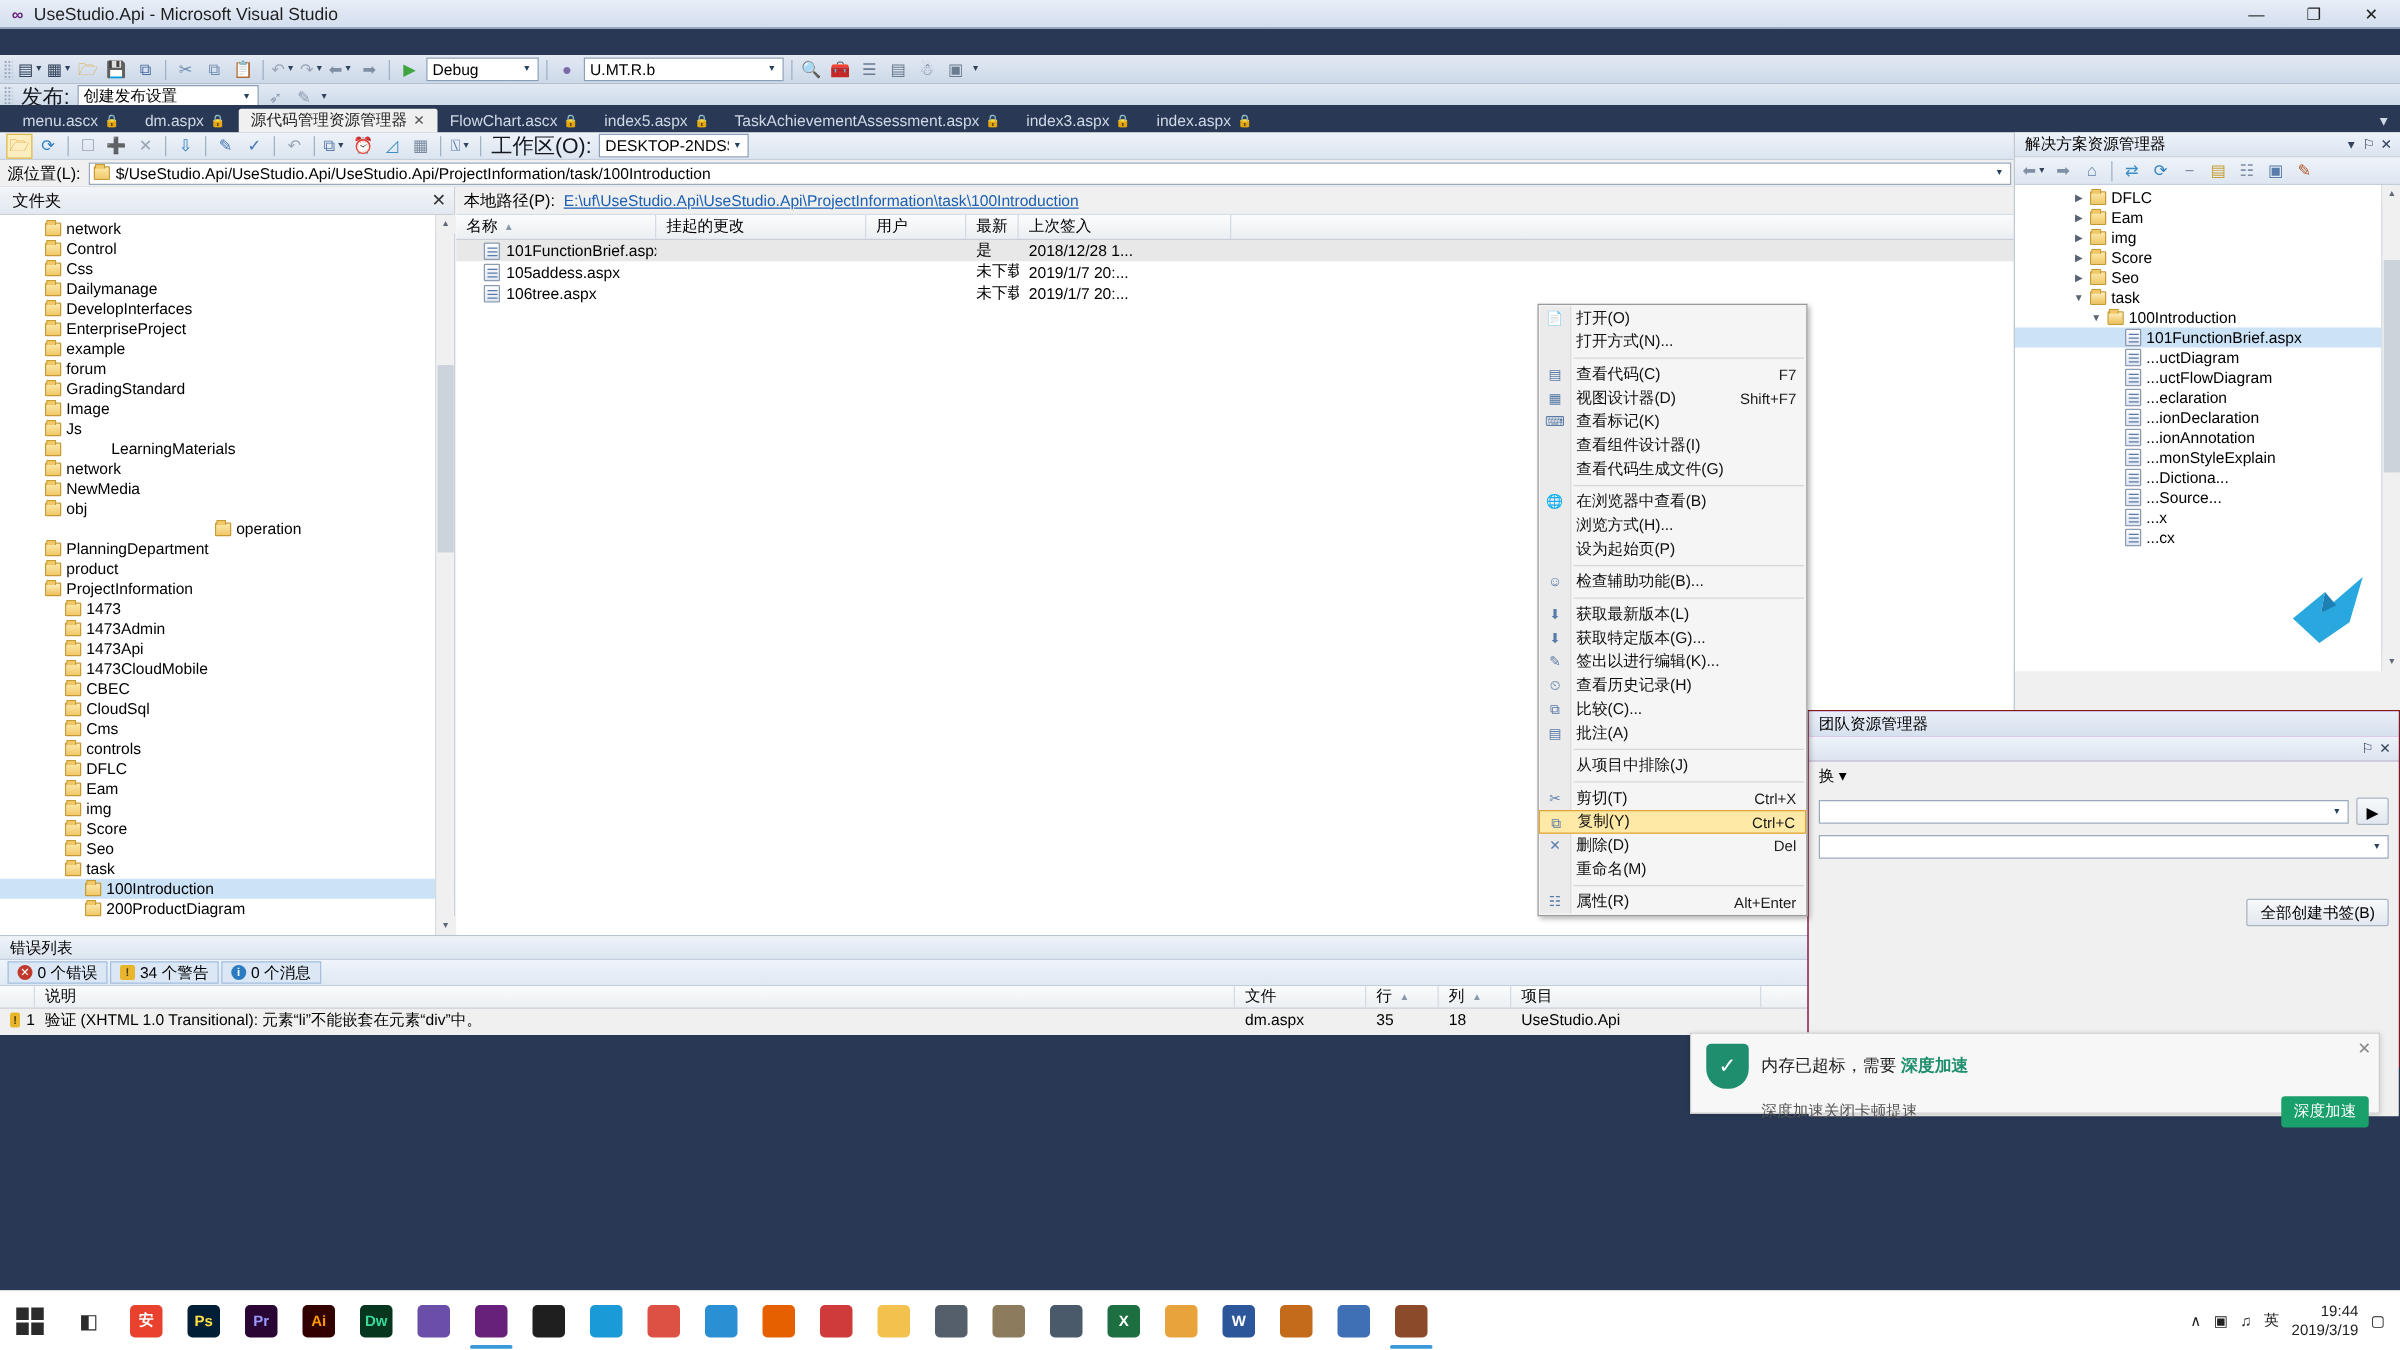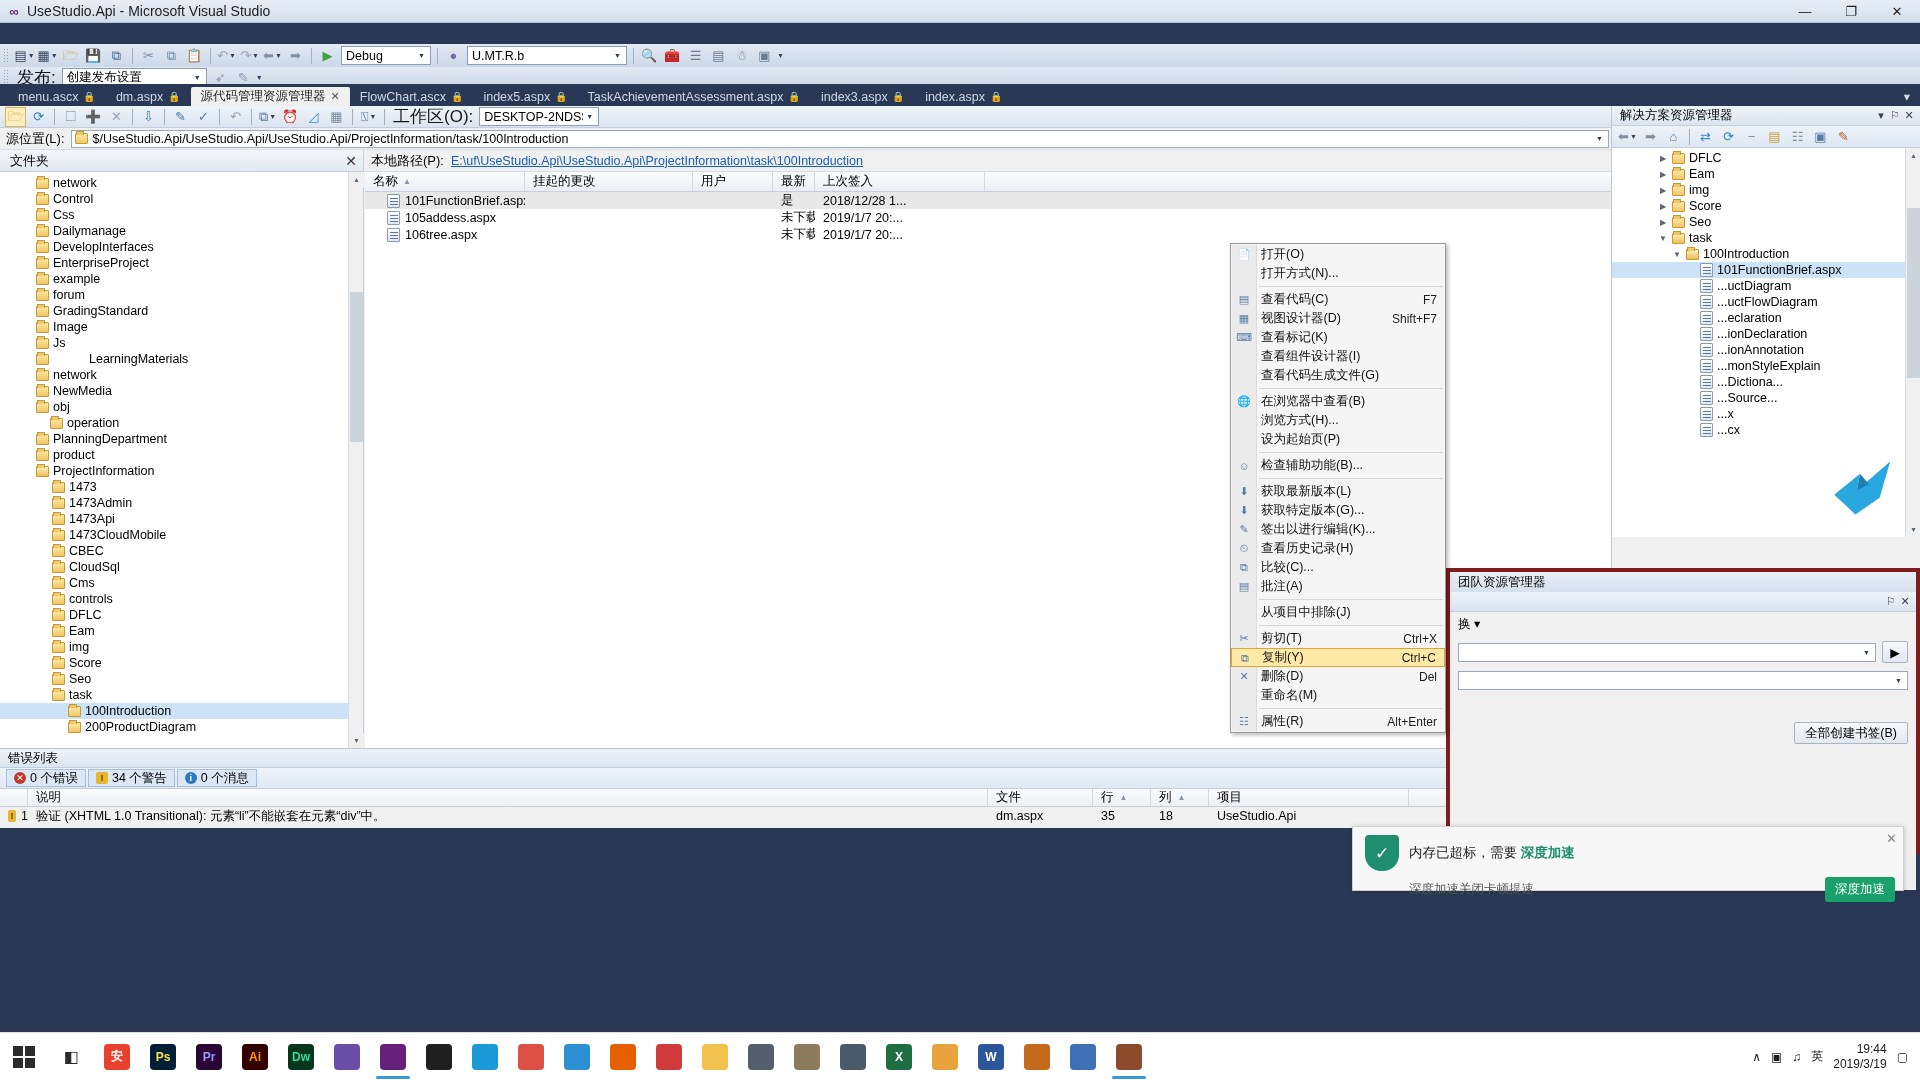--- a/index.html
+++ b/index.html
@@ -232,21 +232,21 @@
   }
   .soltree {
     position:absolute; left:0; top:42px; right:0; height:389px;
     background:#fff; overflow:hidden; padding-top:2px;
   }
   .soltree .tnode.sel { background:#cbe2f7; }
 
   
   .teamexp {
     position:absolute; left:1446px; top:462px; width:474px; height:286px;
-    background:#a21caf; border:4px solid #7f1d1d; z-index:40;
+    background:#a21caf; border:1px solid #7f1d1d; z-index:40;
   }
   .teamexp .te-title {
     height:20px; background:linear-gradient(to bottom,#e9eff7,#d6e0ee);
     display:flex; align-items:center; padding-left:8px; font-size:12.5px;
   }
   .te-body { background:#f0f0f0; height:100%; }
   .te-row { display:flex; align-items:center; padding:4px 8px; gap:6px; font-size:12.5px; }
   .te-input { flex:1; height:19px; background:#fff; border:1px solid #9aa9bd;
               display:flex; align-items:center; padding:0 2px 0 4px; font-size:12px; }
   .te-input .arrow { margin-left:auto; font-size:7px; color:#26415e; padding:0 3px; }
@@ -643,21 +643,21 @@
             <span>network</span>
           </div>
           <div class="tnode" style="padding-left: 36px;">
             <span class="folder-ico"></span>
             <span>NewMedia</span>
           </div>
           <div class="tnode" style="padding-left: 36px;">
             <span class="folder-ico"></span>
             <span>obj</span>
           </div>
-          <div class="tnode" style="padding-left: 50px;">
+          <div class="tnode" style="padding-left: 50px; justify-content: center;">
             <span class="folder-ico"></span>
             <span>operation</span>
           </div>
           <div class="tnode" style="padding-left: 36px;">
             <span class="folder-ico"></span>
             <span>PlanningDepartment</span>
           </div>
           <div class="tnode" style="padding-left: 36px;">
             <span class="folder-ico"></span>
             <span>product</span>

